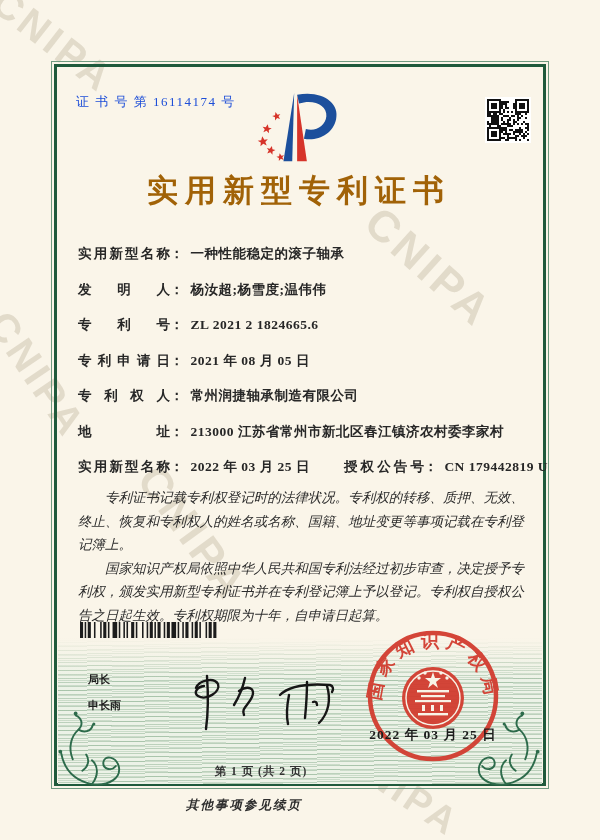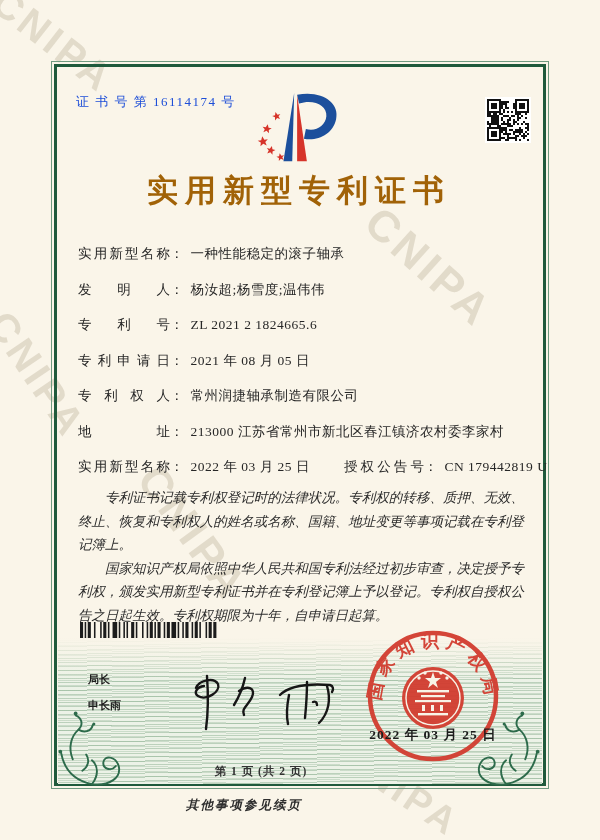--- a/index.html
+++ b/index.html
@@ -42,21 +42,21 @@
     font-size:13px;letter-spacing:1.5px;font-weight:400;color:#1d4ed8;
   }
   .logo{position:absolute;left:256px;top:88px;z-index:5;}
   .qr{position:absolute;left:485px;top:97px;z-index:5;background:#fff;}
   .title{
     position:absolute;left:51px;top:170px;width:496px;z-index:5;
     text-align:center;font-size:31px;font-weight:700;letter-spacing:7px;color:#a16207;
   }
   
   .fields{position:absolute;left:78px;top:242px;width:450px;z-index:5;}
-  .frow{line-height:23px;margin-bottom:12.5px;font-size:13.5px;font-weight:400;color:#272727;white-space:nowrap;}
+  .frow{line-height:23px;margin-bottom:12.5px;font-size:13.5px;font-weight:700;color:#272727;white-space:nowrap;}
   .flabel{
     display:inline-block;width:92px;text-align:justify;text-align-last:justify;
     vertical-align:top;
   }
   .fcolon{display:inline-block;margin-right:7px;}
   .fvalue{letter-spacing:0.5px;}
   .frow.dual{display:flex;}
   .pair2{margin-left:34px;}
   .flabel2{display:inline-block;width:80px;text-align:justify;text-align-last:justify;}
   

